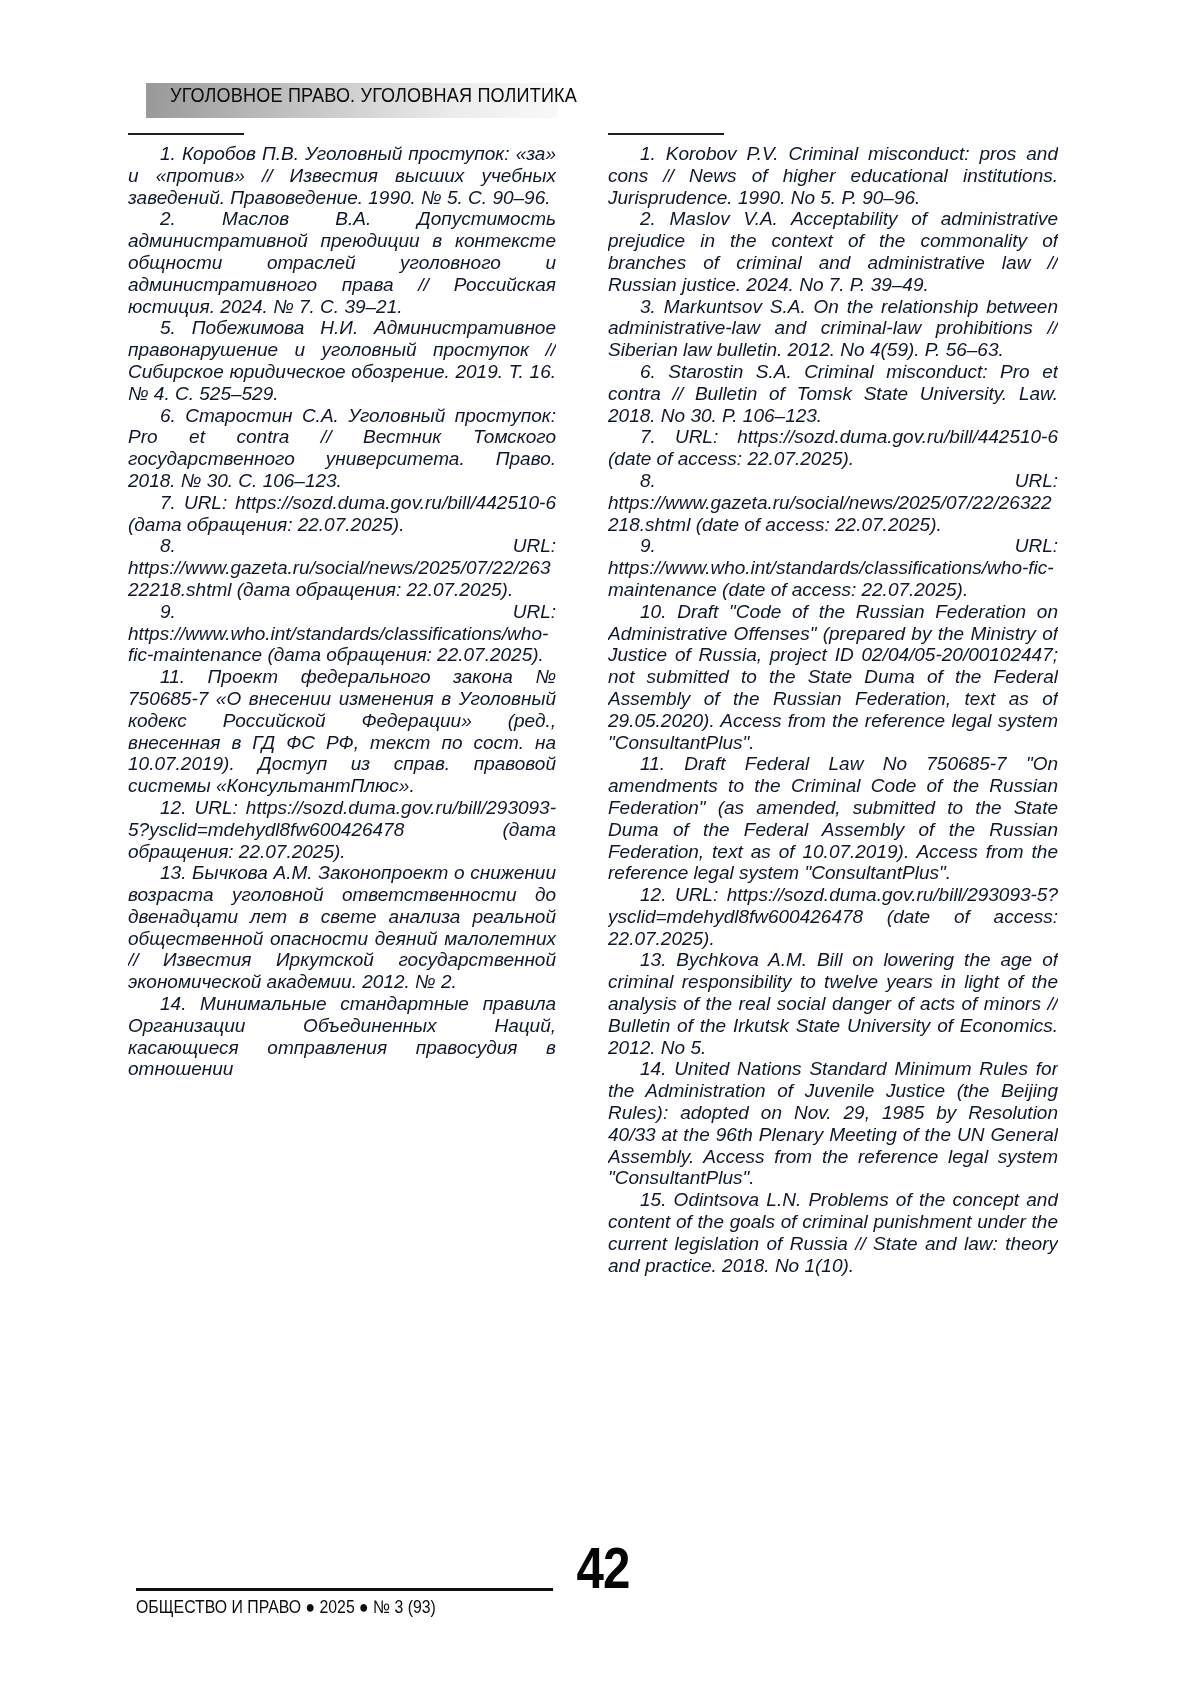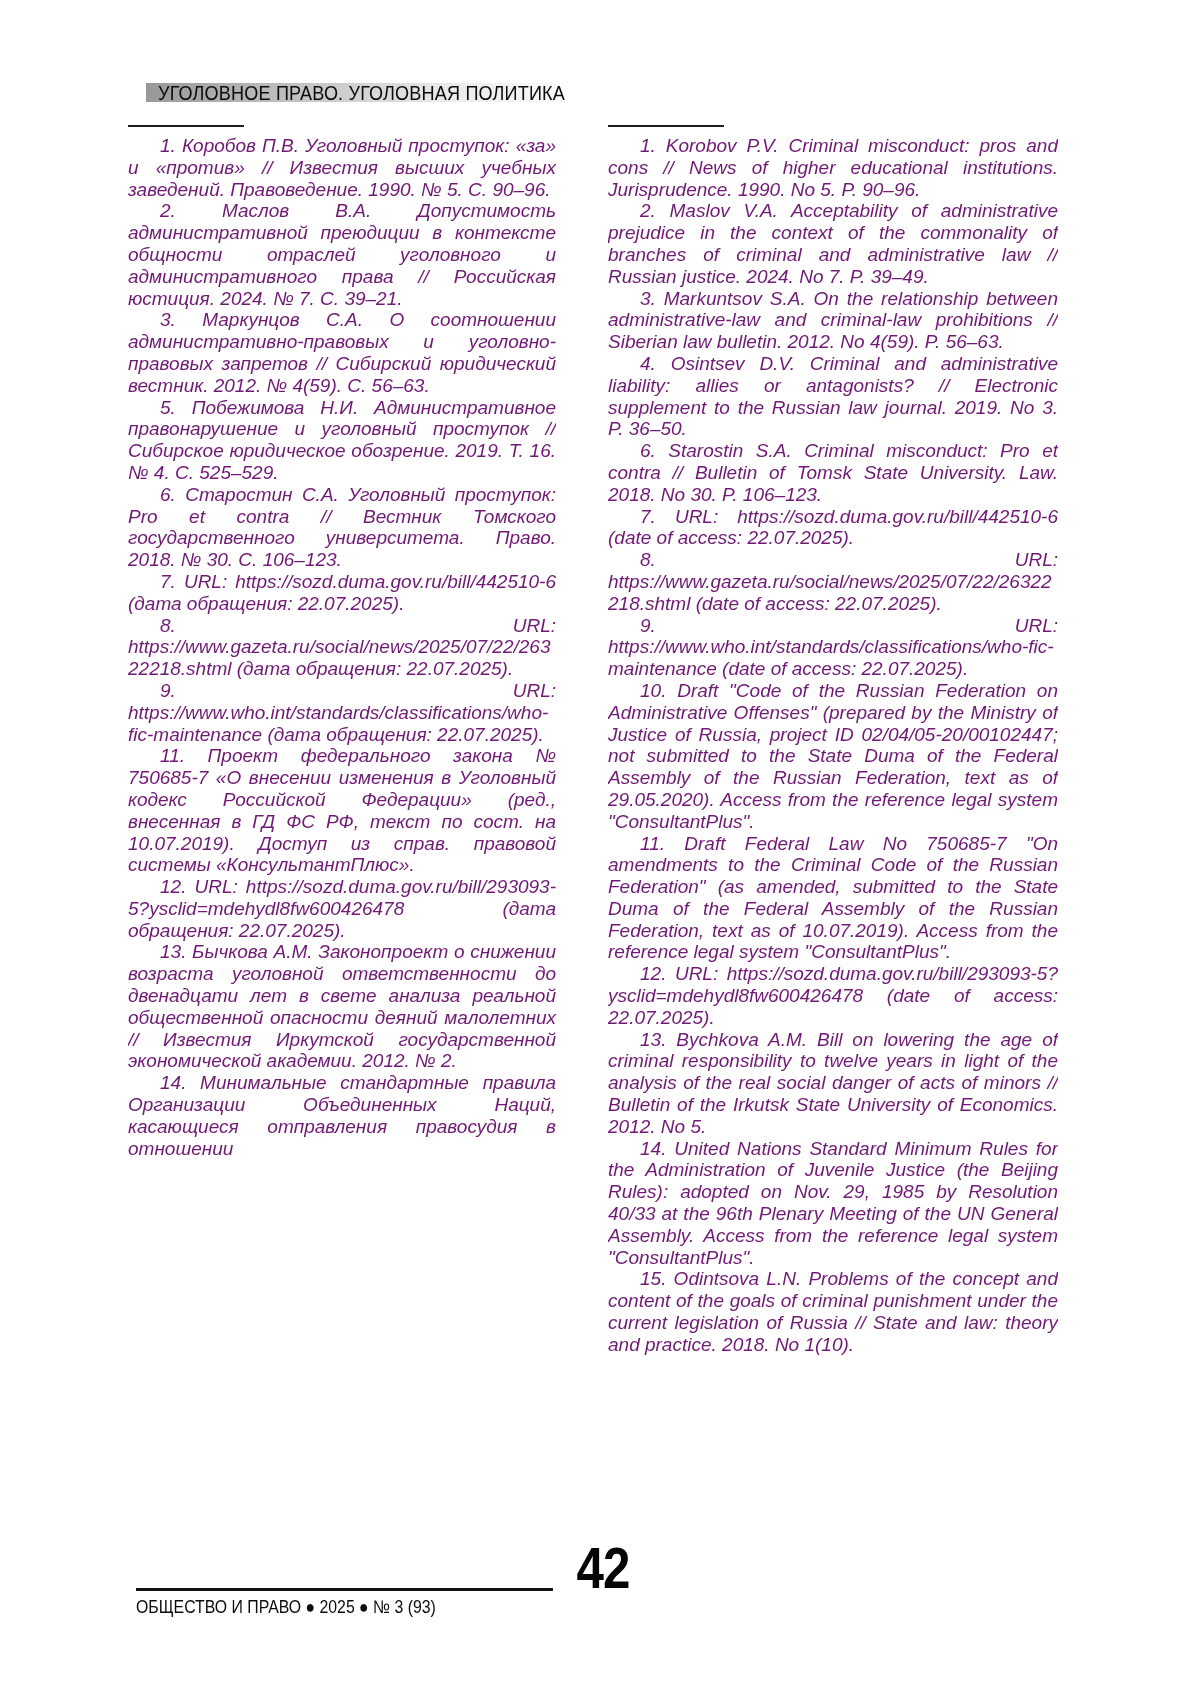--- a/index.html
+++ b/index.html
@@ -16,46 +16,46 @@
     color: #1a1a1a;
     overflow: hidden;
   }
 
   
   .section-banner {
     position: absolute;
     left: 146px;
     top: 83px;
     width: 412px;
-    height: 19px;
+    height: 35px;
     background: linear-gradient(100deg, #989898 0%, #c6c6c6 40%, #ececec 75%, #f9f9f9 100%);
     display: flex;
-    align-items: center;
+    align-items: flex-start;
     box-sizing: border-box;
-    padding-left: 12px;
+    padding-left: 24px;
     overflow: visible;
     white-space: nowrap;
   }
   .section-banner .banner-text {
     font-size: 21px;
     color: #0c0c0c;
     transform: scaleX(0.86);
     transform-origin: left center;
     letter-spacing: 0.2px;
   }
 
   
   .ref-col {
     position: absolute;
-    top: 121px;
+    top: 129px;
     font-style: italic;
     font-size: 19px;
     line-height: 21.8px;
     text-align: justify;
-    color: #701a75;
+    color: #0f172a;
     overflow-wrap: anywhere;
     max-height: 1372px;
     overflow: hidden;
   }
   .ref-col-left  { left: 128px; width: 428px; }
   .ref-col-right { left: 608px; width: 450px; }
 
   .footnote-rule {
     width: 116px;
     height: 0;
@@ -107,38 +107,36 @@
 <div class="page">
 
   <div class="section-banner">
     <span class="banner-text">УГОЛОВНОЕ ПРАВО. УГОЛОВНАЯ ПОЛИТИКА</span>
   </div>
 
   <div class="ref-col ref-col-left">
     <div class="footnote-rule"></div>
     <p class="ref">1.  Коробов П.В. Уголовный проступок: «за» и «против» // Известия высших учебных заведений. Правоведение. 1990. № 5. С. 90–96.</p>
     <p class="ref">2. Маслов В.А. Допустимость административной преюдиции в контексте общности отраслей уголовного и административного права // Российская юстиция. 2024. № 7. С. 39–21.</p>
-    <p class="ref">3. Маркунцов С.А. О соотношении административно-правовых и уголовно-правовых запретов // Сибирский юридический вестник. 2012. № 4(59). С. 56–63.</p>
     <p class="ref">5. Побежимова Н.И. Административное правонарушение и уголовный проступок // Сибирское юридическое обозрение. 2019. Т. 16. № 4. С. 525–529.</p>
     <p class="ref">6. Старостин С.А. Уголовный проступок: Pro et contra // Вестник Томского государственного университета. Право. 2018. № 30. С. 106–123.</p>
     <p class="ref">7.  URL: https://sozd.duma.gov.ru/bill/442510-6 (дата обращения: 22.07.2025).</p>
     <p class="ref">8.  URL: https://www.gazeta.ru/social/news/2025/07/22/26322218.shtml (дата обращения: 22.07.2025).</p>
     <p class="ref">9.  URL: https://www.who.int/standards/classifications/who-fic-maintenance (дата обращения: 22.07.2025).</p>
     <p class="ref">11.  Проект федерального закона № 750685-7 «О внесении изменения в Уголовный кодекс Российской Федерации» (ред., внесенная в ГД ФС РФ, текст по сост. на 10.07.2019). Доступ из справ. правовой системы «КонсультантПлюс».</p>
     <p class="ref">12.  URL: https://sozd.duma.gov.ru/bill/293093-5?ysclid=mdehydl8fw600426478 (дата обращения: 22.07.2025).</p>
     <p class="ref">13. Бычкова А.М. Законопроект о снижении возраста уголовной ответственности до двенадцати лет в свете анализа реальной общественной опасности деяний малолетних // Известия Иркутской государственной экономической академии. 2012. № 2.</p>
     <p class="ref">14. Минимальные стандартные правила Организации Объединенных Наций, касающиеся отправления правосудия в отношении</p>
   </div>
 
   <div class="ref-col ref-col-right">
     <div class="footnote-rule"></div>
     <p class="ref">1.  Korobov P.V. Criminal misconduct: pros and cons // News of higher educational institutions. Jurisprudence. 1990. No 5. P. 90–96.</p>
     <p class="ref">2. Maslov V.A. Acceptability of administrative prejudice in the context of the commonality of branches of criminal and administrative law // Russian justice. 2024. No 7. P. 39–49.</p>
     <p class="ref">3.  Markuntsov S.A. On the relationship between administrative-law and criminal-law prohibitions // Siberian law bulletin. 2012. No 4(59). P. 56–63.</p>
-    <p class="ref">4.  Osintsev D.V. Criminal and administrative liability: allies or antagonists? // Electronic supplement to the Russian law journal. 2019. No 3. P. 36–50.</p>
     <p class="ref">6.  Starostin S.A. Criminal misconduct: Pro et contra // Bulletin of Tomsk State University. Law. 2018. No 30. P. 106–123.</p>
     <p class="ref">7.  URL: https://sozd.duma.gov.ru/bill/442510-6 (date of access: 22.07.2025).</p>
     <p class="ref">8.  URL: https://www.gazeta.ru/social/news/2025/07/22/26322218.shtml (date of access: 22.07.2025).</p>
     <p class="ref">9.  URL: https://www.who.int/standards/classifications/who-fic-maintenance (date of access: 22.07.2025).</p>
     <p class="ref">10. Draft "Code of the Russian Federation on Administrative Offenses" (prepared by the Ministry of Justice of Russia, project ID 02/04/05-20/00102447; not submitted to the State Duma of the Federal Assembly of the Russian Federation, text as of 29.05.2020). Access from the reference legal system "ConsultantPlus".</p>
     <p class="ref">11. Draft Federal Law No 750685-7 "On amendments to the Criminal Code of the Russian Federation" (as amended, submitted to the State Duma of the Federal Assembly of the Russian Federation, text as of 10.07.2019). Access from the reference legal system "ConsultantPlus".</p>
     <p class="ref">12.  URL: https://sozd.duma.gov.ru/bill/293093-5?ysclid=mdehydl8fw600426478 (date of access: 22.07.2025).</p>
     <p class="ref">13.  Bychkova A.M. Bill on lowering the age of criminal responsibility to twelve years in light of the analysis of the real social danger of acts of minors // Bulletin of the Irkutsk State University of Economics. 2012. No 5.</p>
     <p class="ref">14.  United Nations Standard Minimum Rules for the Administration of Juvenile Justice (the Beijing Rules): adopted on Nov. 29, 1985 by Resolution 40/33 at the 96th Plenary Meeting of the UN General Assembly. Access from the reference legal system "ConsultantPlus".</p>
     <p class="ref">15.  Odintsova L.N. Problems of the concept and content of the goals of criminal punishment under the current legislation of Russia // State and law: theory and practice. 2018. No 1(10).</p>

